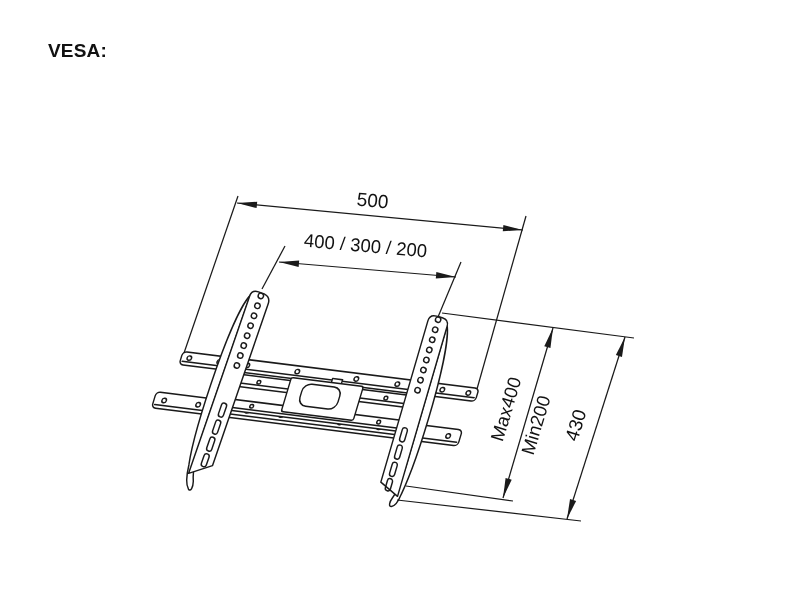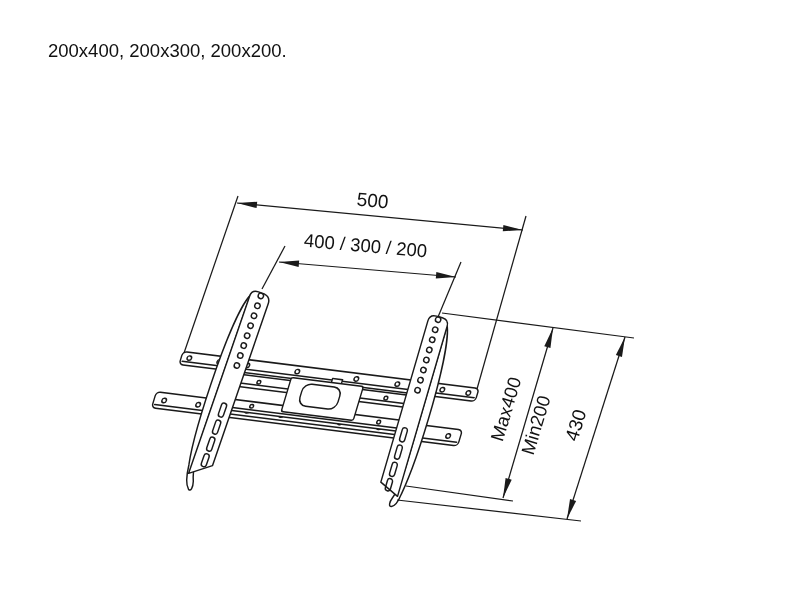--- a/index.html
+++ b/index.html
@@ -13,21 +13,21 @@
   .obj .solid{fill:#ffffff;}
   .dim{stroke:#1a1a1a;stroke-width:1.25;fill:none;stroke-linecap:butt;}
   .dim-label{stroke:none;fill:#111;font-family:"Liberation Sans", sans-serif;}
 </style>
 </head>
 <body>
 
 <div class="page">
 
   <div class="vesa-block">
-    <p class="vesa-line">200x400, 200x300, 200x200.</p>
+    <p class="vesa-heading">VESA:</p>
   </div>
 
   <svg class="diagram" viewBox="0 0 800 600">
     <defs>
       <marker id="ah" markerUnits="userSpaceOnUse" markerWidth="21" markerHeight="8" viewBox="0 0 21 8" refX="20.5" refY="4" orient="auto-start-reverse">
         <path d="M20.5 4 L0.5 0.8 L0.5 7.2 Z" fill="#1a1a1a" stroke="none"></path>
       </marker>
     </defs>
 
     <g class="obj">

